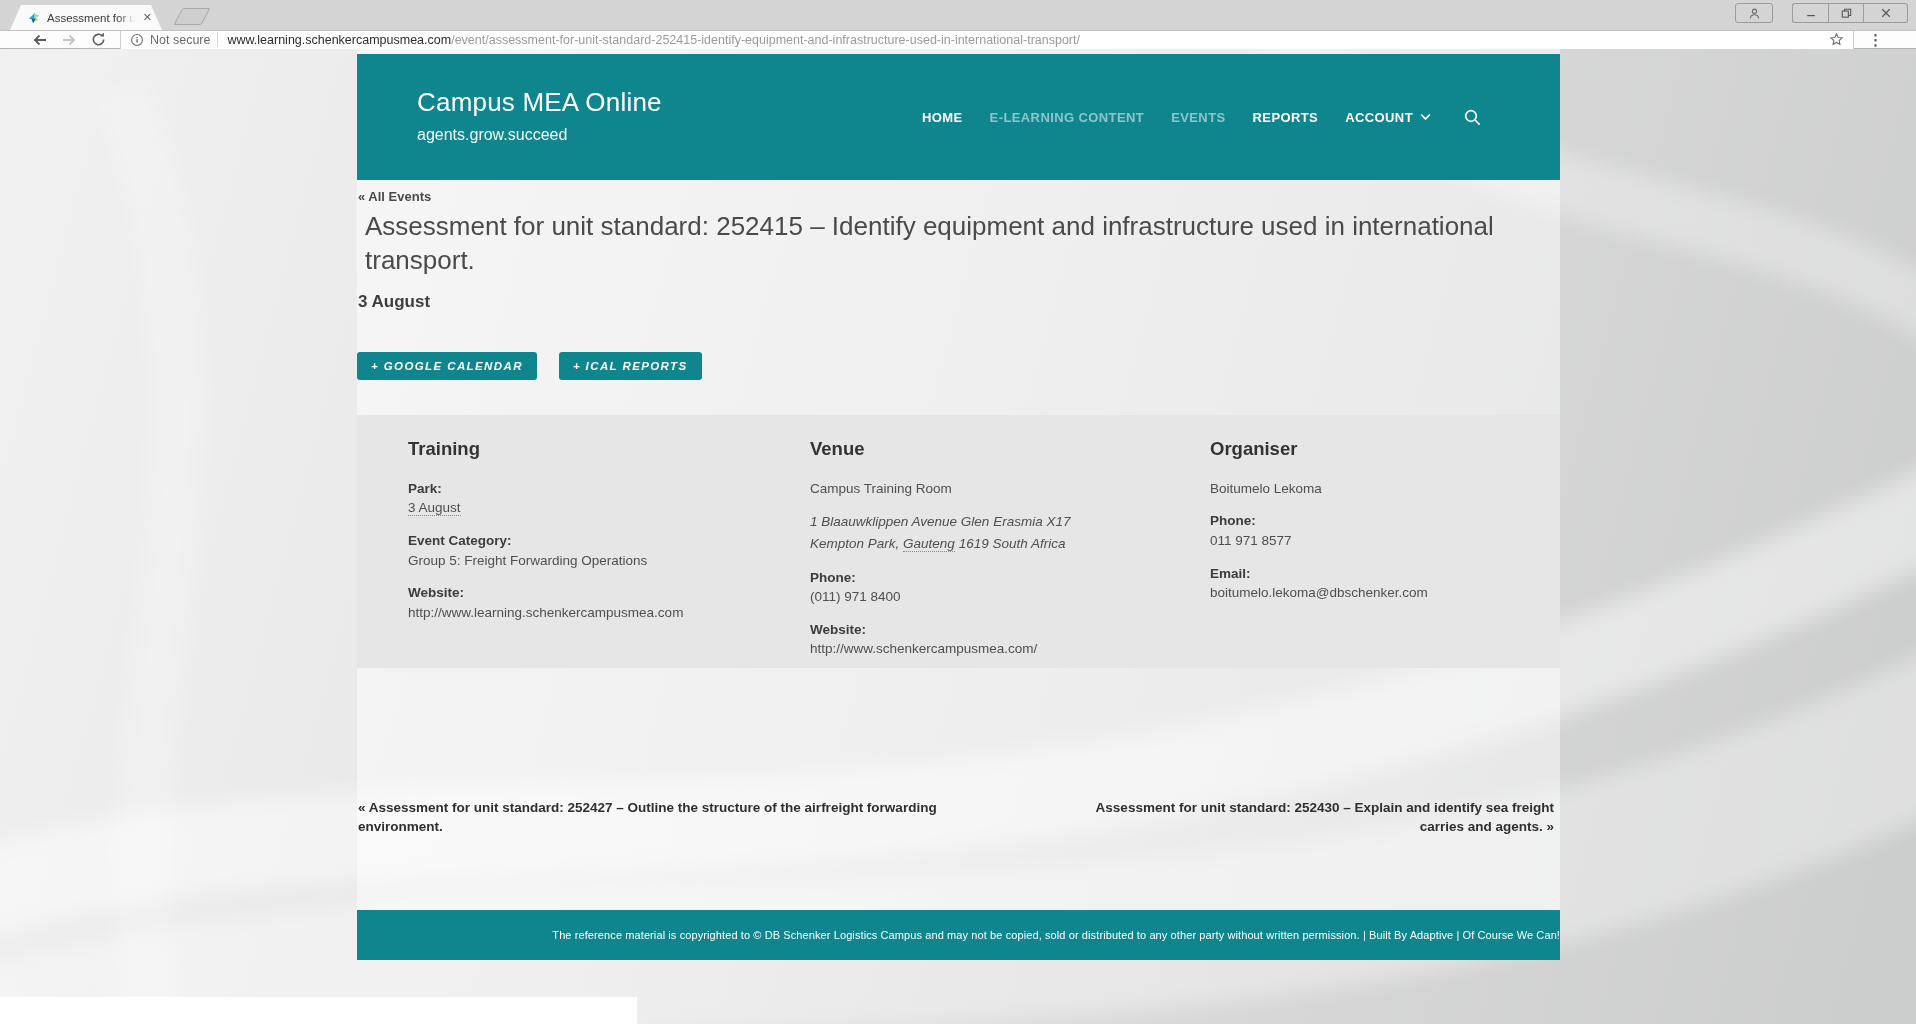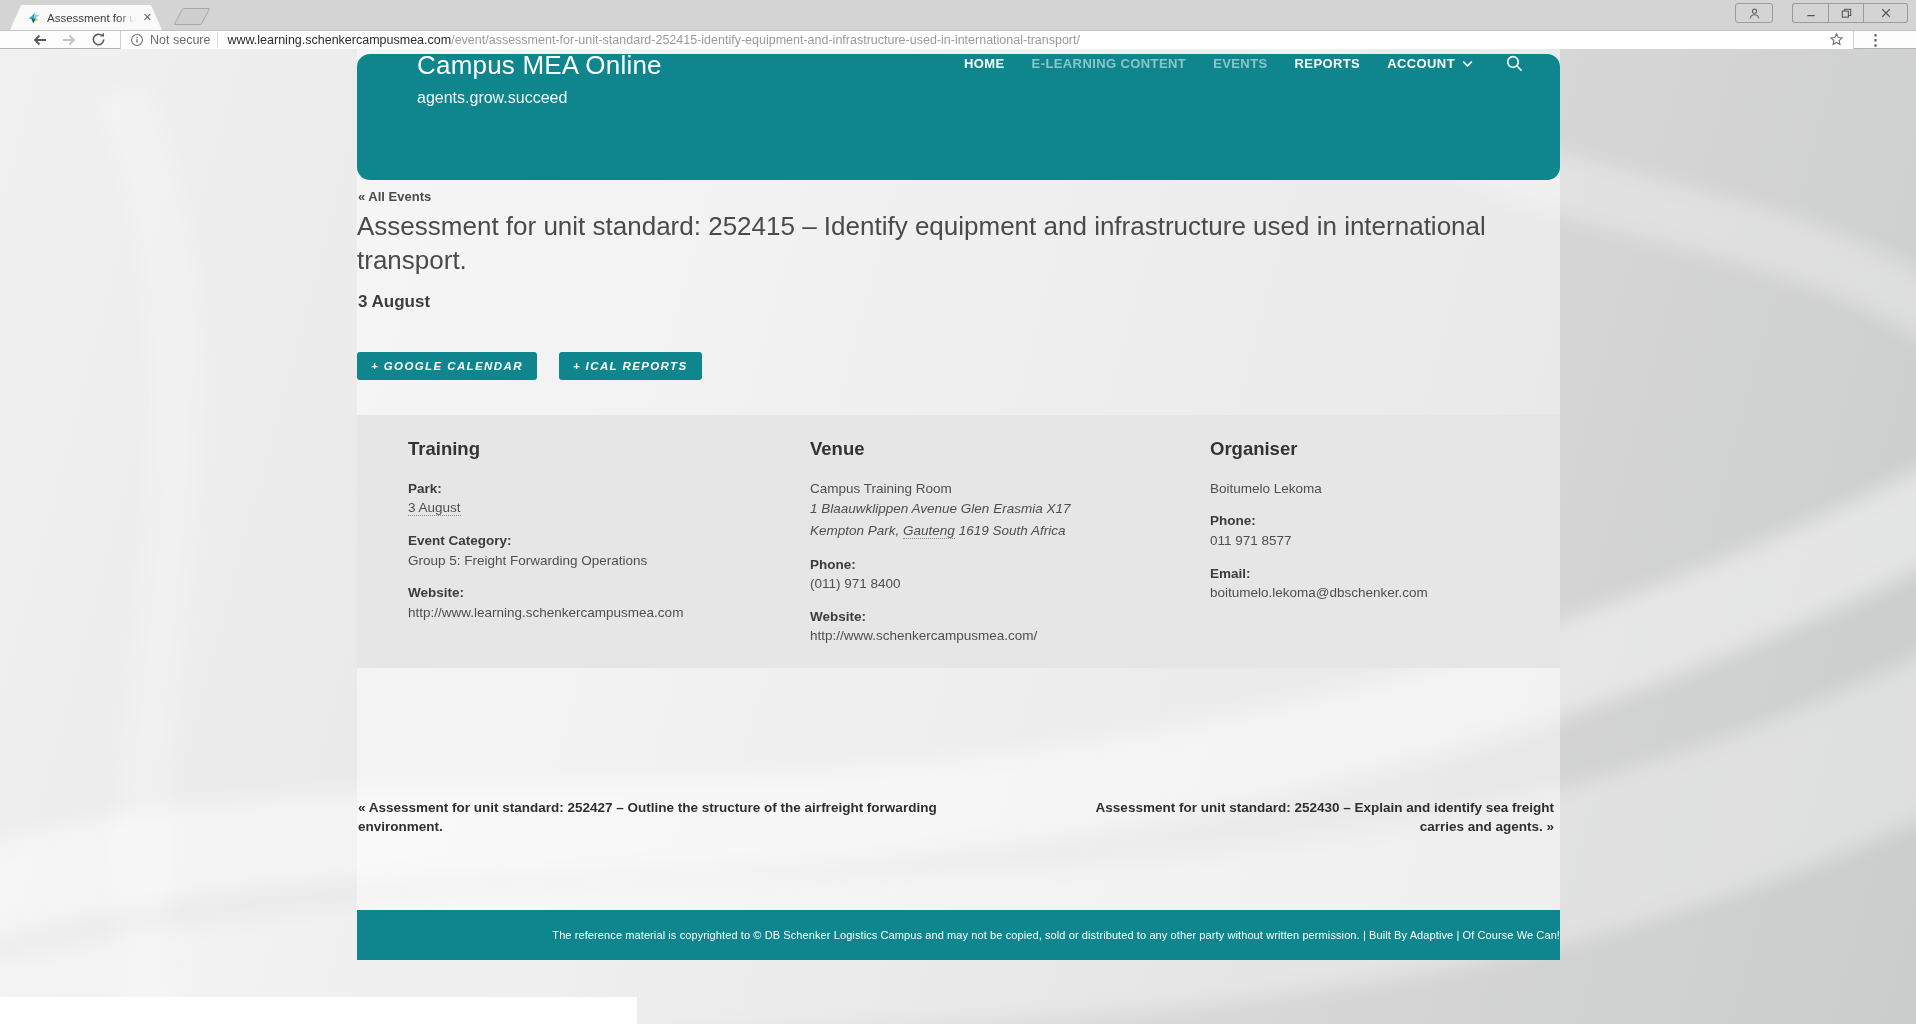--- a/index.html
+++ b/index.html
@@ -38,46 +38,46 @@
 
   
   .page{position:relative;width:1916px;height:975px;overflow:hidden;
         background:linear-gradient(105deg,#f1f1f1 0%,#e7e7e7 35%,#d8d8d8 68%,#cbcccc 100%);}
   .swirl{position:absolute;inset:0;z-index:0;}
   .white-strip{position:absolute;left:0;top:948px;width:637px;height:27px;background:#ffffff;z-index:3;}
 
   .col{position:absolute;left:357px;top:0;width:1203px;height:911px;background:rgba(255,255,255,.48);z-index:2;}
 
   .site-header{position:absolute;left:0;top:5px;width:100%;height:126px;background:#0f858d;
-       display:flex;align-items:flex-start;justify-content:space-between;box-sizing:border-box;
-       padding:0 36px 0 60px;color:#fff;border-radius:13px;}
+       display:flex;align-items:center;justify-content:space-between;box-sizing:border-box;
+       padding:0 78px 0 60px;color:#fff;}
   .brand{margin-top:-4px;}
   .brand-title{font-size:26px;font-weight:400;letter-spacing:.2px;color:#fff;cursor:pointer;}
   .brand-tagline{font-size:16px;color:rgba(255,255,255,.95);margin-top:8px;}
   .mainnav{display:flex;align-items:center;gap:27px;font-size:13px;font-weight:700;letter-spacing:.4px;}
   .nav-item{color:#fff;cursor:pointer;display:flex;align-items:center;gap:7px;}
   .nav-item.dim{color:rgba(255,255,255,.52);}
   .nav-search{margin-left:5px;cursor:pointer;display:flex;align-items:center;}
 
   .all-events{position:absolute;left:1px;top:140px;font-size:13px;color:#4a4a4a;font-weight:700;cursor:pointer;}
-  .event-title{position:absolute;left:0;top:161px;width:1175px;font-size:26px;font-weight:400;
+  .event-title{position:absolute;left:8px;top:161px;width:1175px;font-size:26px;font-weight:400;
        line-height:1.3;color:#4a4a4a;}
   .event-date{position:absolute;left:1px;top:243px;font-size:17px;font-weight:700;color:#3e3e3e;}
   .btn-row{position:absolute;left:0;top:303px;display:flex;gap:22px;}
   .btn{background:#0f858d;color:#fff;font-size:11.5px;font-weight:700;letter-spacing:1.4px;
        padding:8px 14px;border:none;border-radius:3px;cursor:pointer;font-family:"Liberation Sans",sans-serif;font-style:italic;}
 
   .meta-band{position:absolute;left:0;top:366px;width:100%;height:253px;background:#e7e6e6;
        box-sizing:border-box;display:grid;grid-template-columns:402px 400px 401px;padding-top:21px;}
   .meta-col{box-sizing:border-box;padding:0 26px 0 51px;font-size:13.5px;color:#4f4f4f;line-height:1.45;}
   .meta-col h3{font-size:18.5px;color:#333;margin:0 0 16px;font-weight:700;}
   .lbl{font-weight:700;color:#3c3c3c;margin-top:13px;}
   .val{margin:0;}
   .dotted{border-bottom:1px dotted #8a8a8a;cursor:pointer;}
-  .addr{font-style:italic;margin-top:0;line-height:1.6;}
+  .addr{font-style:italic;margin-top:13px;line-height:1.6;}
 
   .prev-link{position:absolute;left:1px;top:750px;width:585px;font-size:13.5px;font-weight:700;
        color:#2f2f2f;line-height:1.4;cursor:pointer;}
   .next-link{position:absolute;right:6px;top:750px;width:460px;text-align:right;font-size:13.5px;
        font-weight:700;color:#2f2f2f;line-height:1.4;cursor:pointer;}
 
   .site-footer{position:absolute;left:0;top:861px;width:100%;height:50px;background:#0f858d;
        display:flex;align-items:center;justify-content:flex-end;color:#fff;font-size:11px;letter-spacing:.1px;}
 </style>
 </head>

